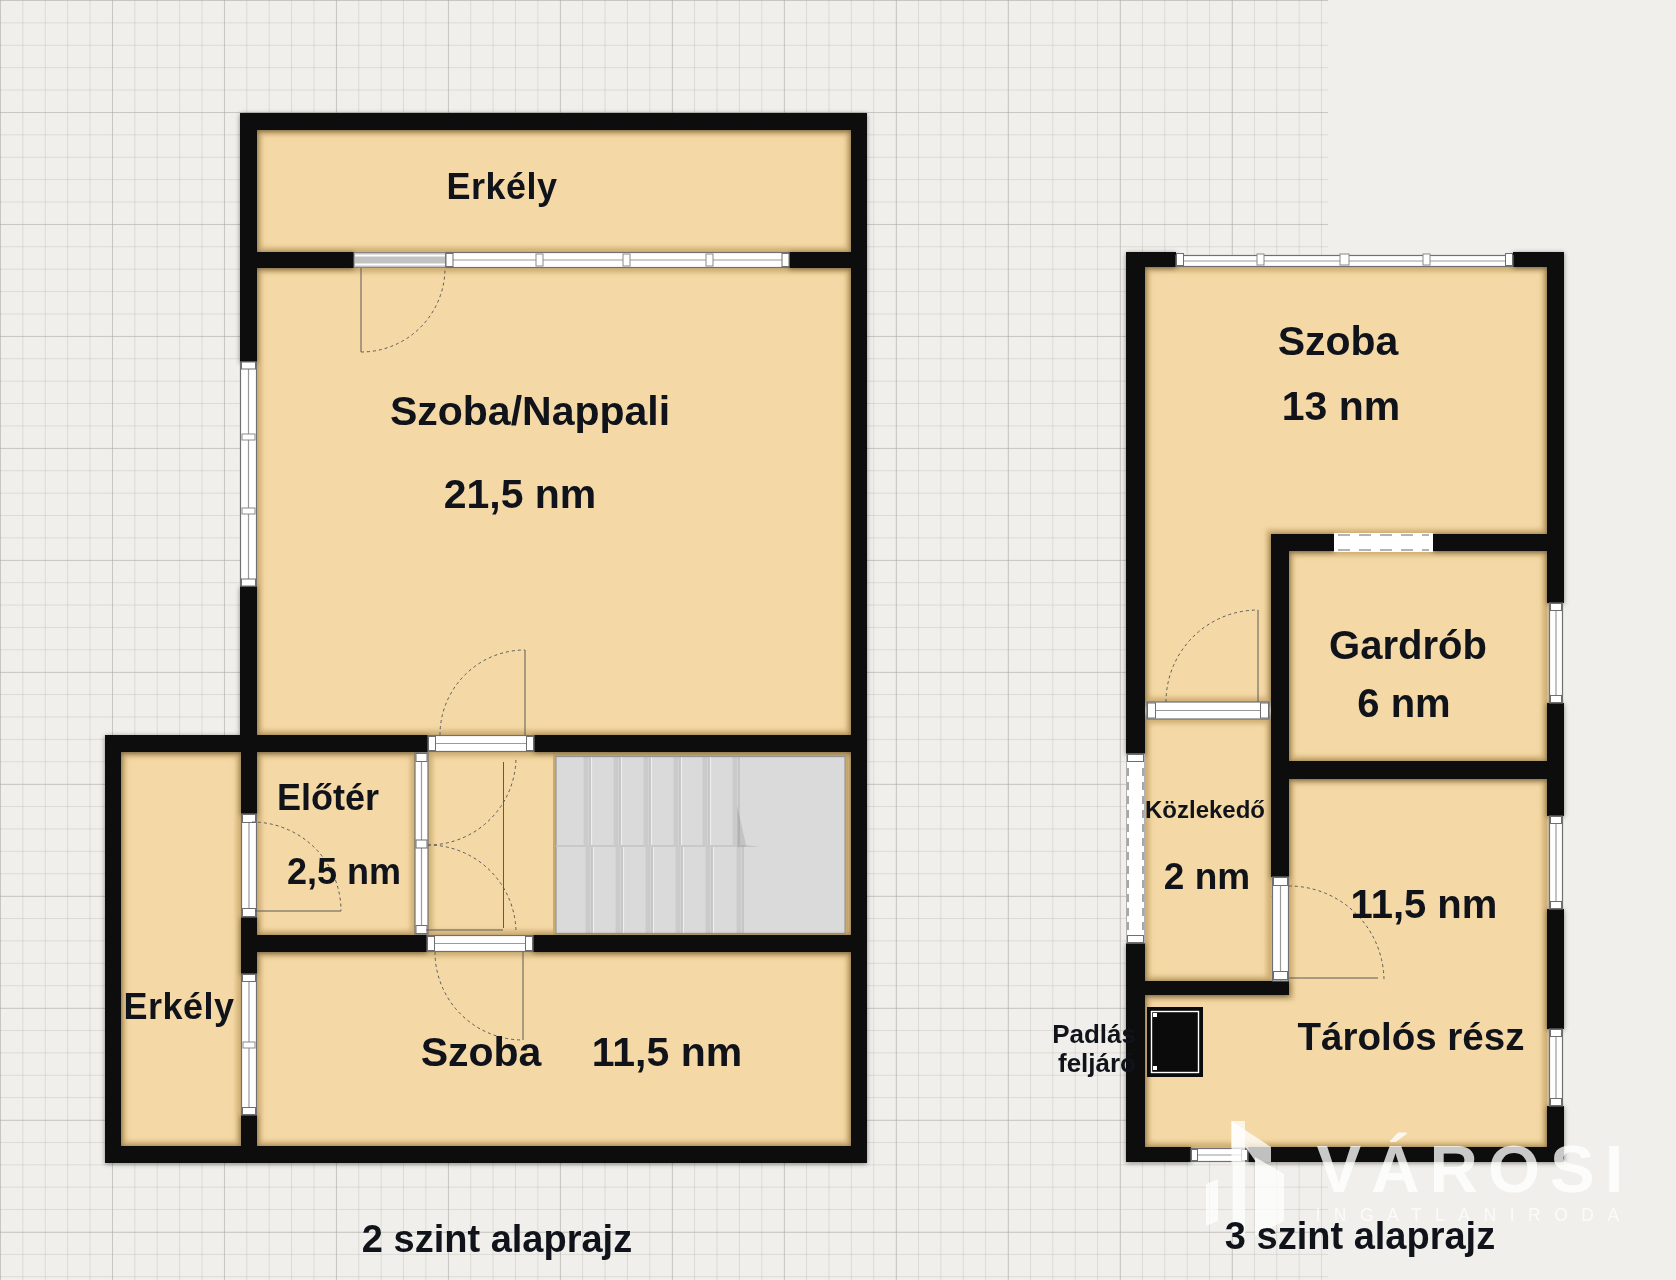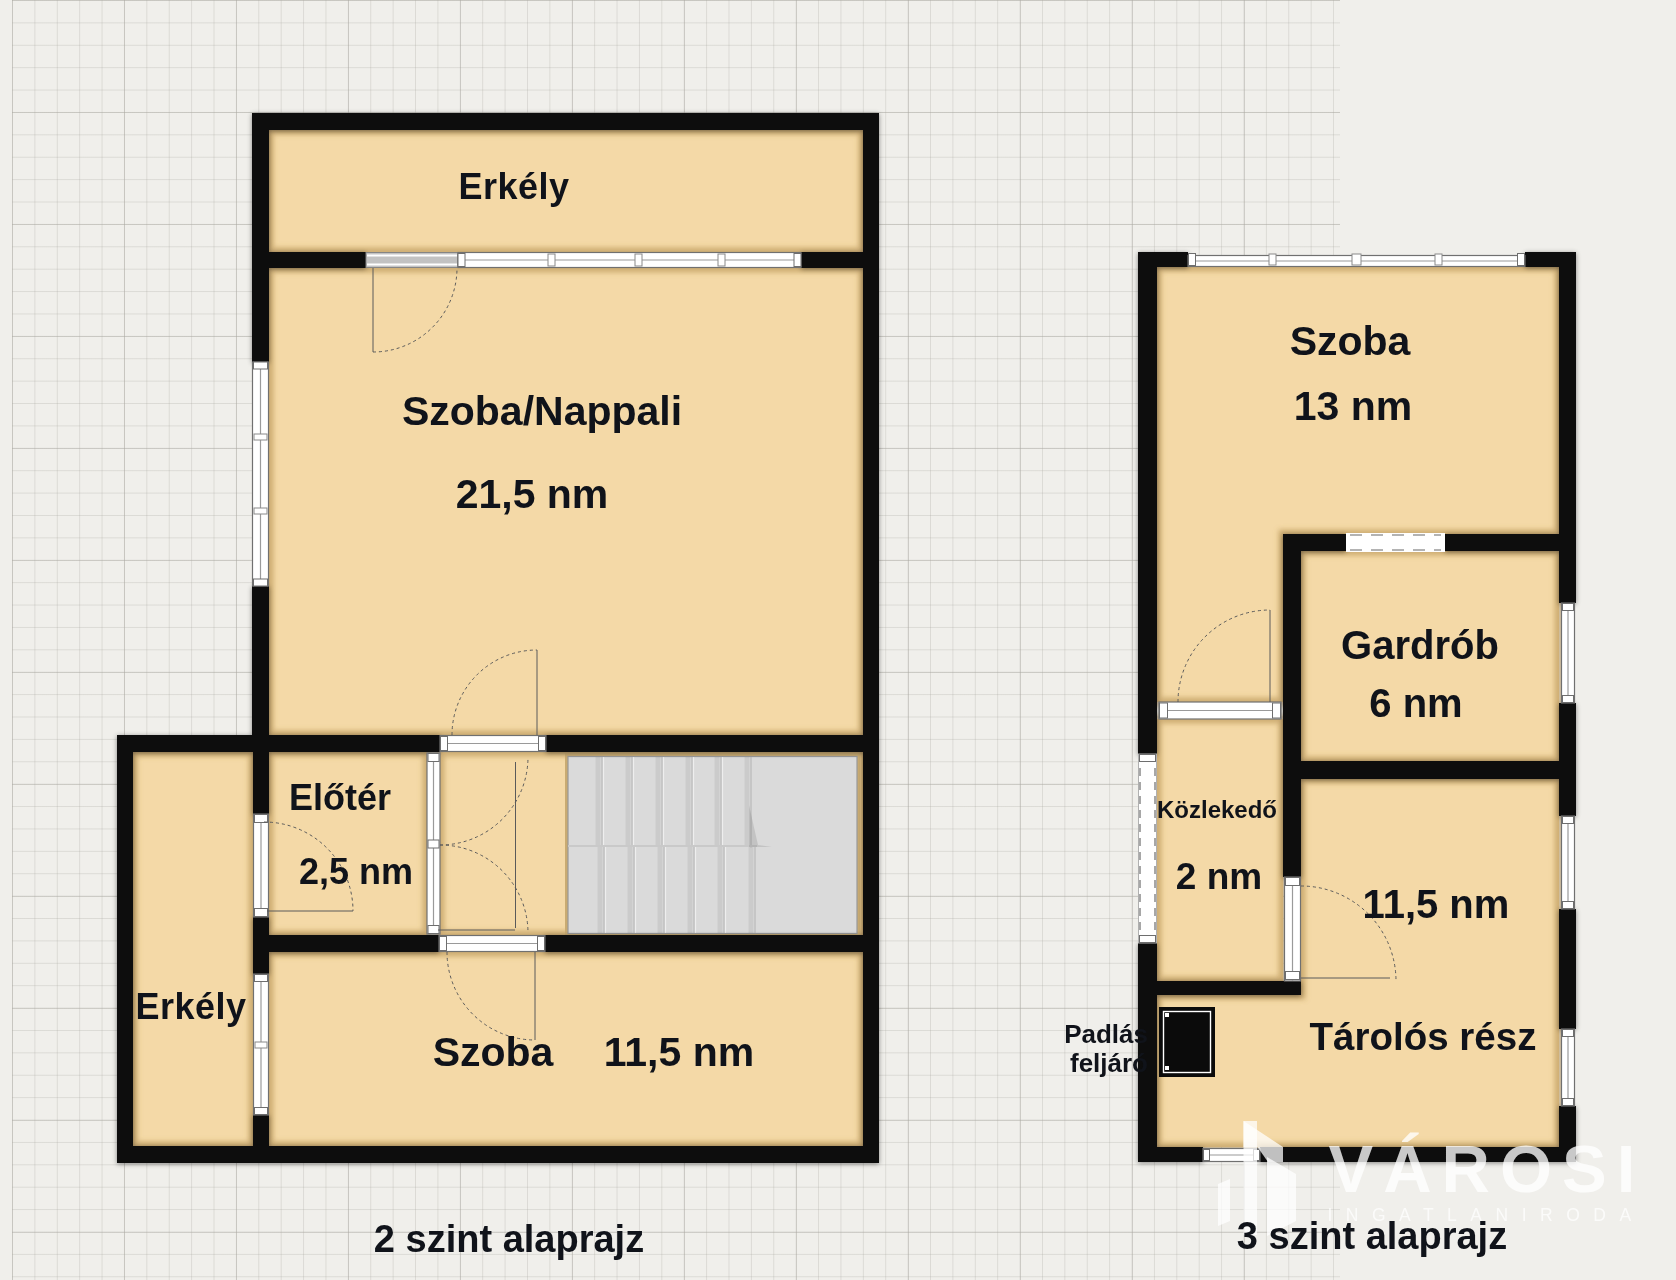--- a/index.html
+++ b/index.html
@@ -6,21 +6,21 @@
   body{width:1676px;height:1280px;overflow:hidden;
     font-family:"Liberation Sans",sans-serif;
     background:#f0efeb;}
   #page{position:relative;width:1328px;height:1280px;
     background-color:#f0efeb;
     background-image:
       linear-gradient(to right, rgba(172,170,163,0.42) 1px, transparent 1px),
       linear-gradient(to bottom, rgba(172,170,163,0.42) 1px, transparent 1px),
       linear-gradient(to right, rgba(172,170,163,0.30) 1px, transparent 1px),
       linear-gradient(to bottom, rgba(172,170,163,0.30) 1px, transparent 1px);
-    background-size:112px 112px,112px 112px,22.4px 22.4px,22.4px 22.4px;margin-left:12px;}
+    background-size:112px 112px,112px 112px,22.4px 22.4px,22.4px 22.4px;}
   svg{position:absolute;left:0;top:0;}
   text{font-family:"Liberation Sans",sans-serif;font-weight:bold;fill:#10131a;}
 </style>
 </head>
 <body>
 <div id="page">
 <svg width="1676" height="1280" viewBox="0 0 1676 1280">
 <defs>
   <filter id="blur2" x="-20%" y="-20%" width="140%" height="140%">
           <feGaussianBlur stdDeviation="2.5"></feGaussianBlur>

